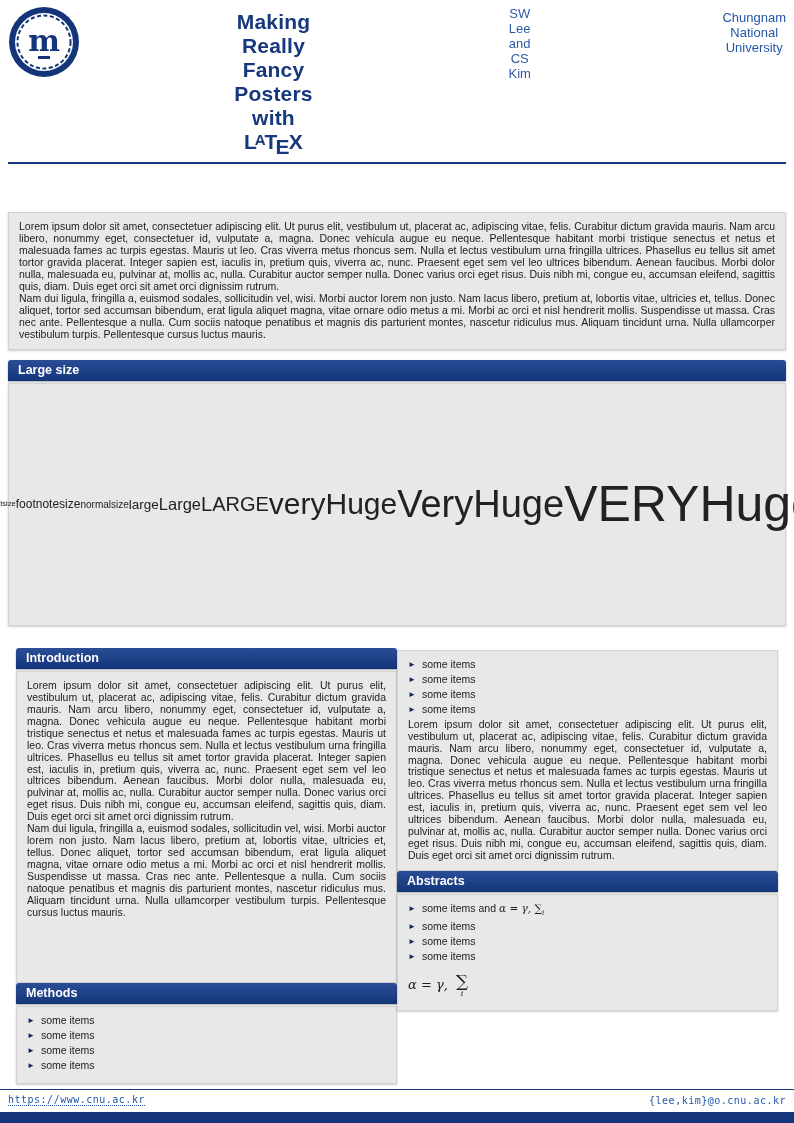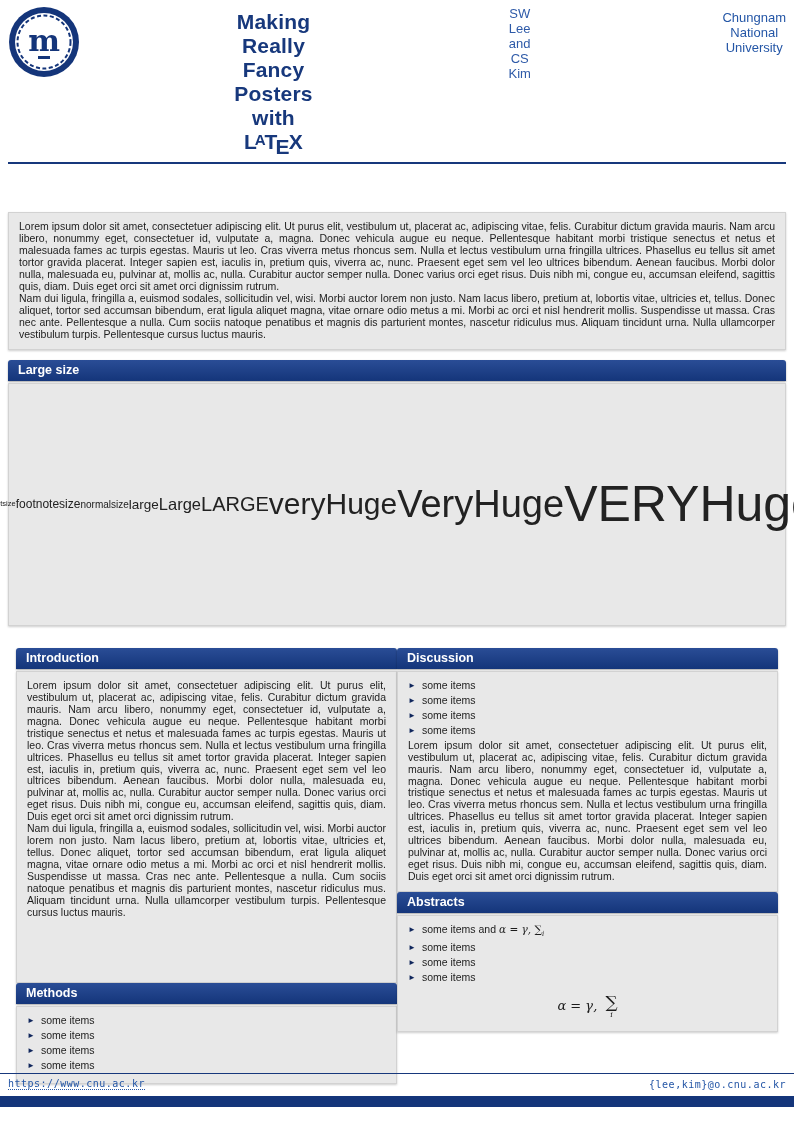--- a/index.html
+++ b/index.html
@@ -65,27 +65,27 @@
   .col .block { margin: 0; }
   .block-intro .block-body { min-height: 312px; }
   .block-methods, .block-conclusion { margin-top: 8px; }
 
   ul.items { list-style: none; margin: 0 0 2px 0; padding: 0; }
   ul.items li { display: flex; align-items: baseline; margin: 0 0 3px 0; text-align: left; }
   .bullet { color: #10265c; font-size: 8px; margin-right: 6px; flex: 0 0 auto; position: relative; top: -1px; }
 
   .math { font-family: "DejaVu Serif", serif; font-style: italic; }
   .math sub { font-size: 7px; }
-  .equation { text-align: center; margin: 10px 0 4px 0; font-size: 13px; }
+  .equation { text-align: left; margin: 10px 0 4px 0; font-size: 13px; }
   .sigma-stack { display: inline-flex; flex-direction: column; align-items: center; vertical-align: middle; margin-left: 4px; }
   .sigma { font-size: 17px; line-height: 1; font-style: normal; }
   .sigma-sub { font-size: 8px; line-height: 1; font-style: italic; }
 
   
-  footer { position: absolute; left: 0; right: 0; bottom: 16px; }
+  footer { position: absolute; left: 0; right: 0; bottom: 0; }
   .footer-rule { border-top: 1.5px solid #17387c; }
   .footer-links {
     display: flex; justify-content: space-between; align-items: center;
     padding: 4px 8px 6px 8px;
     font-family: "DejaVu Sans Mono", monospace; font-size: 10px; color: #2456a6;
   }
   .footer-links a { color: #2456a6; text-decoration: none; letter-spacing: 0.5px; }
   a.url { border-bottom: 1px dotted #2456a6; }
   .footer-bar { height: 11px; background: #14357a; }
 </style>
@@ -171,21 +171,20 @@
                 <span class="bullet">►</span>
                 <span>some items</span>
               </li>
           </ul>
         </div>
       </section>
     </div>
 
     <div class="col">
       <section class="block block-discussion">
-        <div class="block-title">Discussion</div>
         <div class="block-body">
           <ul class="items">
             <li>
                 <span class="bullet">►</span>
                 <span>some items</span>
               </li>
             <li>
                 <span class="bullet">►</span>
                 <span>some items</span>
               </li>

